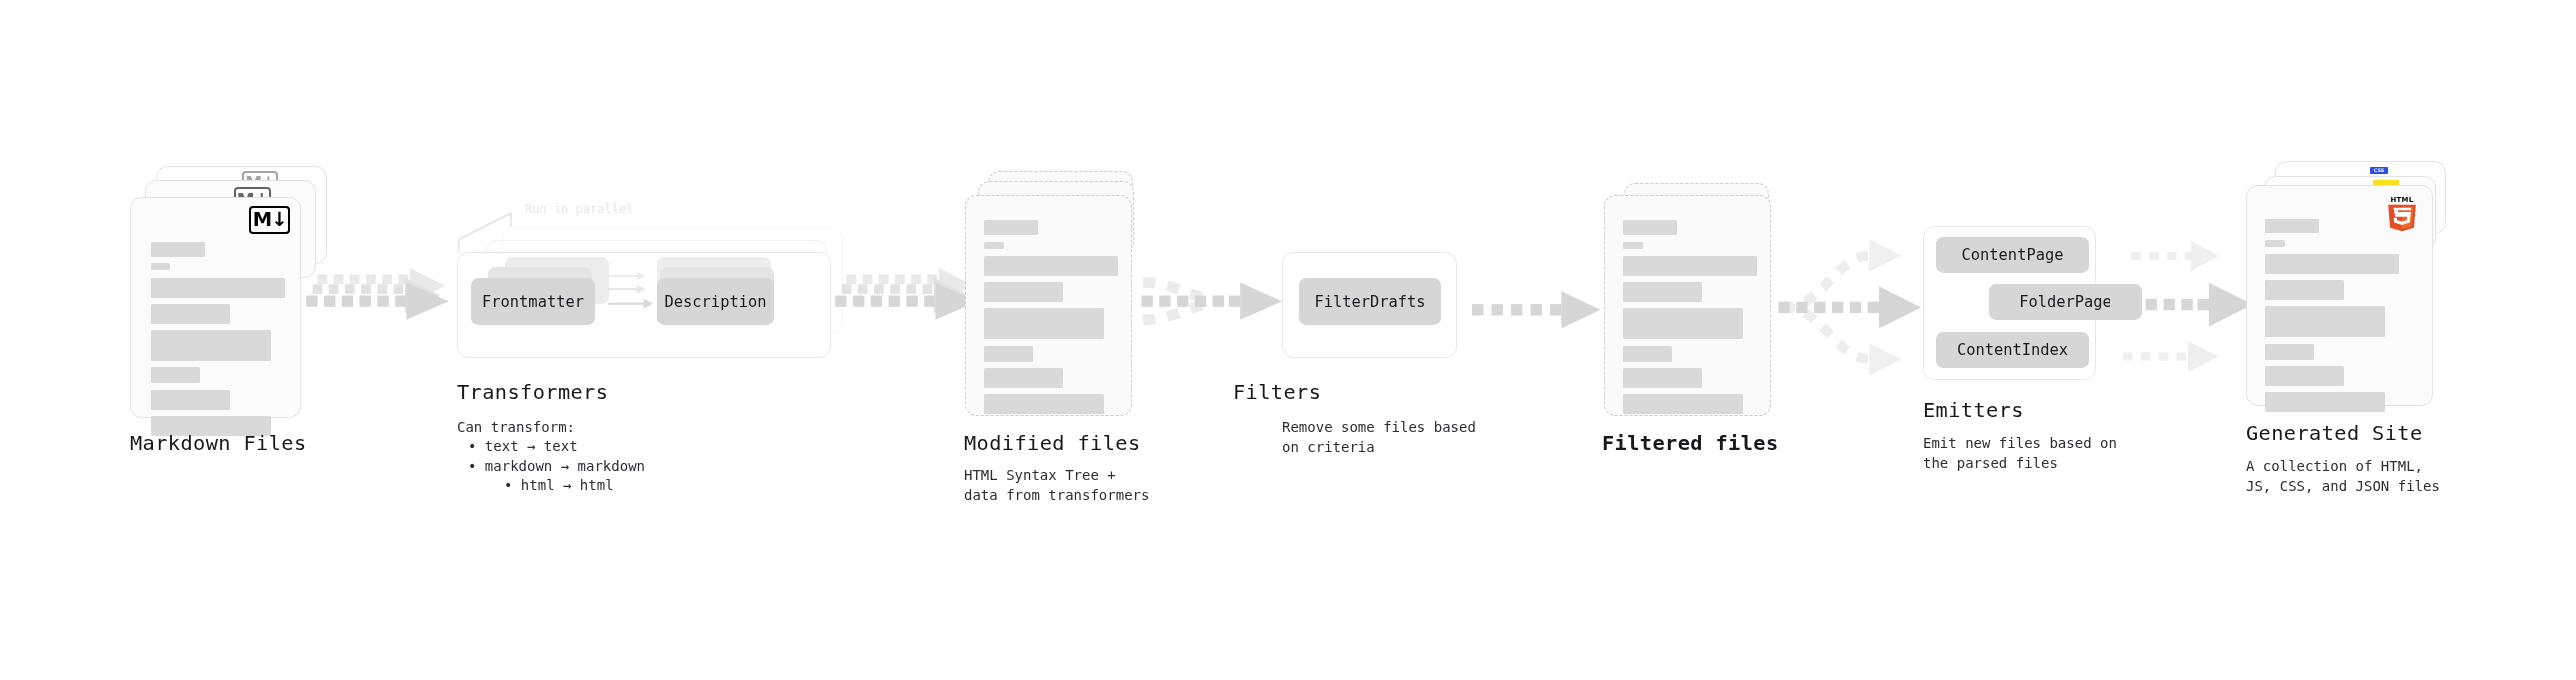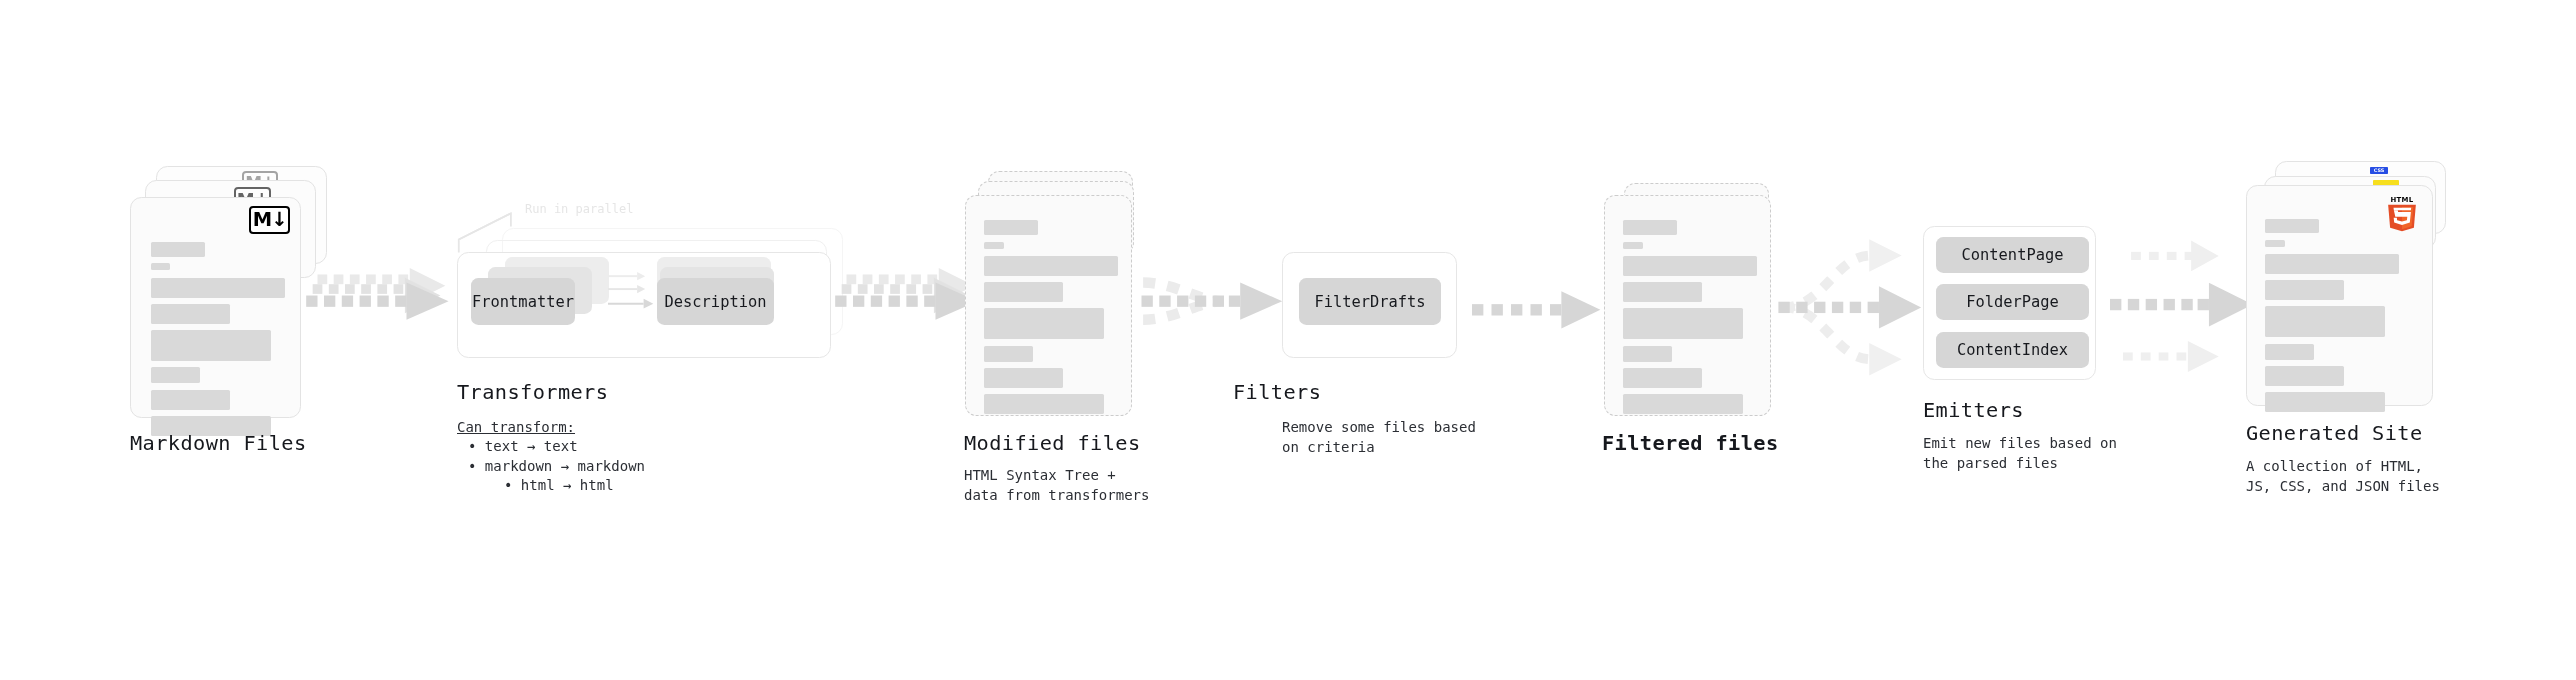--- a/index.html
+++ b/index.html
@@ -190,25 +190,25 @@
       <g stroke="#e6e6e6" stroke-width="2.4" fill="none">
         <path d="M0,22 L36,22"></path>
           <polygon points="36,17 46,22 36,27" fill="#e6e6e6" stroke="none"></polygon>
       </g>
       <g stroke="#d8d8d8" stroke-width="2.4" fill="none">
         <path d="M0,40 L44,40"></path>
           <polygon points="44,34 56,40 44,46" fill="#d8d8d8" stroke="none"></polygon>
       </g>
     </svg>
 
-    <div class="chip" style="left:471px;top:278px;width:104px;height:47px;">Frontmatter</div>
+    <div class="chip" style="left:471px;top:278px;width:124px;height:47px;">Frontmatter</div>
     <div class="chip" style="left:657px;top:278px;width:117px;height:47px;">Description</div>
 
     <div class="title" style="left:457px;top:380px;">Transformers</div>
-    <div class="sub" style="left:457px;top:418px;text-decoration:underline;">Can transform:</div>
+    <div class="sub" style="left:457px;top:418px;">Can transform:</div>
     <div class="sub" style="left:468px;top:437px;">• text → text</div>
     <div class="sub" style="left:468px;top:457px;">• markdown → markdown</div>
     <div class="sub" style="left:492px;top:476px;margin-left:12px;">• html → html</div>
   </div>
 
   <svg class="node" style="left:835px;top:268px;" width="146" height="89" viewBox="0 0 180 110">
     <g fill="#e9e9e9">
       <rect x="14" y="8" width="12" height="12"></rect>
         <rect x="34" y="8" width="12" height="12"></rect>
       <rect x="54" y="8" width="12" height="12"></rect>
@@ -319,21 +319,21 @@
         <rect x="66" y="81" width="14" height="14"></rect>
       <rect x="88" y="81" width="14" height="14"></rect>
         <rect x="110" y="81" width="14" height="14"></rect>
       <polygon points="124,62 176,88 124,114"></polygon>
     </g>
   </svg>
 
   <div class="node">
     <div class="box" style="left:1923px;top:226px;width:173px;height:154px;"></div>
     <div class="chip" style="left:1936px;top:237px;width:153px;height:36px;">ContentPage</div>
-    <div class="chip" style="left:1936px;top:284px;width:153px;height:36px;">FolderPage</div>
+    <div class="chip" style="left:1989px;top:284px;width:153px;height:36px;">FolderPage</div>
     <div class="chip" style="left:1936px;top:332px;width:153px;height:36px;">ContentIndex</div>
     <div class="title" style="left:1923px;top:398px;">Emitters</div>
     <div class="sub" style="left:1923px;top:434px;">Emit new files based on
 the parsed files</div>
   </div>
 
   <svg class="node" style="left:2110px;top:234px;" width="146" height="146" viewBox="0 0 180 180">
     <g fill="#efefef">
       <rect x="26" y="22" width="12" height="10"></rect>
         <rect x="48" y="22" width="12" height="10"></rect>

